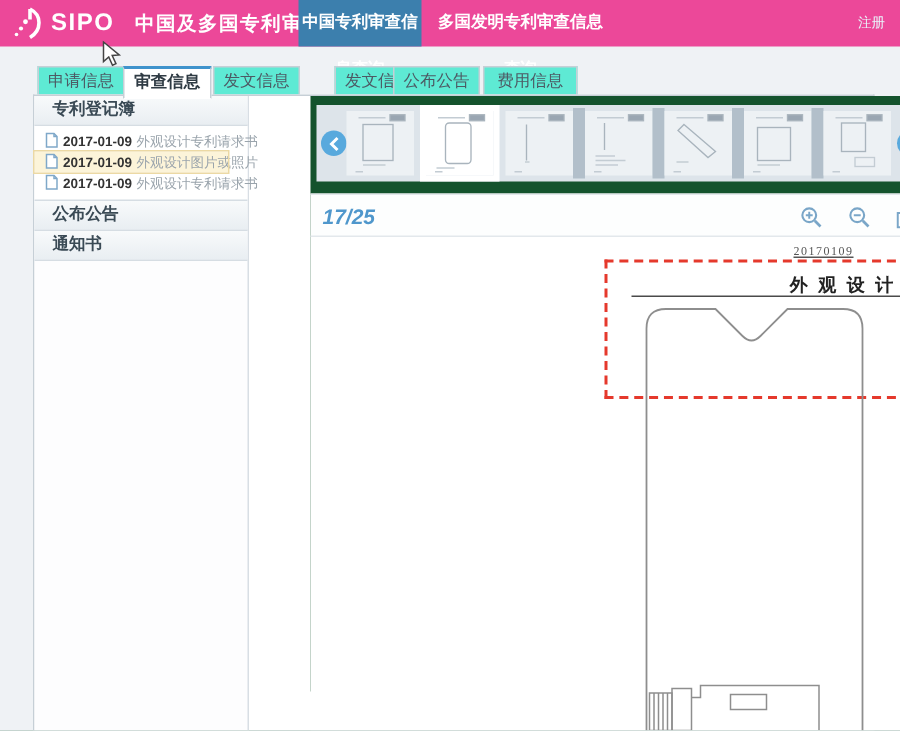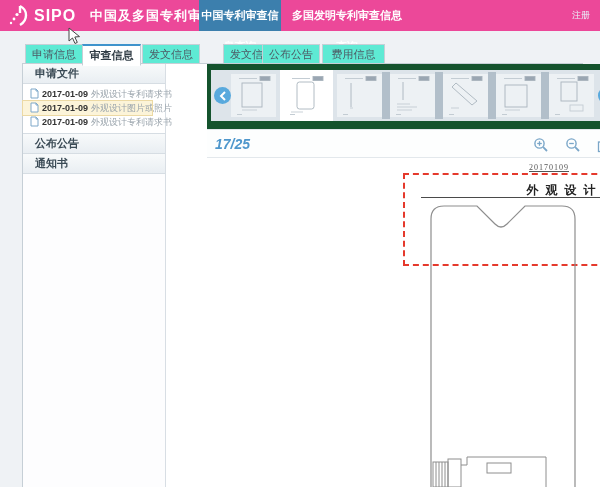--- a/index.html
+++ b/index.html
@@ -108,21 +108,21 @@
     <div class="tab tab2 active">审查信息</div>
     <div class="tab tab3">发文信息</div>
     <div class="tab tab4">发文信息</div>
     <div class="tab tab5">公布公告</div>
     <div class="tab tab6">费用信息</div>
   </div>
 
   <div class="panel">
 
     <div class="sidebar">
-      <div class="sec-head">申请文件</div>
+      <div class="sec-head">专利登记簿</div>
       <div class="file-list">
           <div class="file-item">
             <span><svg class="doc-ic" viewBox="0 0 9 11">
                 <path d="M1 1 H6 L8 3 V10 H1 Z" fill="#fff" stroke="#7fa8c9" stroke-width="1"></path>
                 <path d="M6 1 V3 H8" fill="none" stroke="#7fa8c9" stroke-width="1"></path>
               </svg></span>
             <b>2017-01-09</b>
             <span>外观设计专利请求书</span>
           </div>
           <div class="file-item selected">

